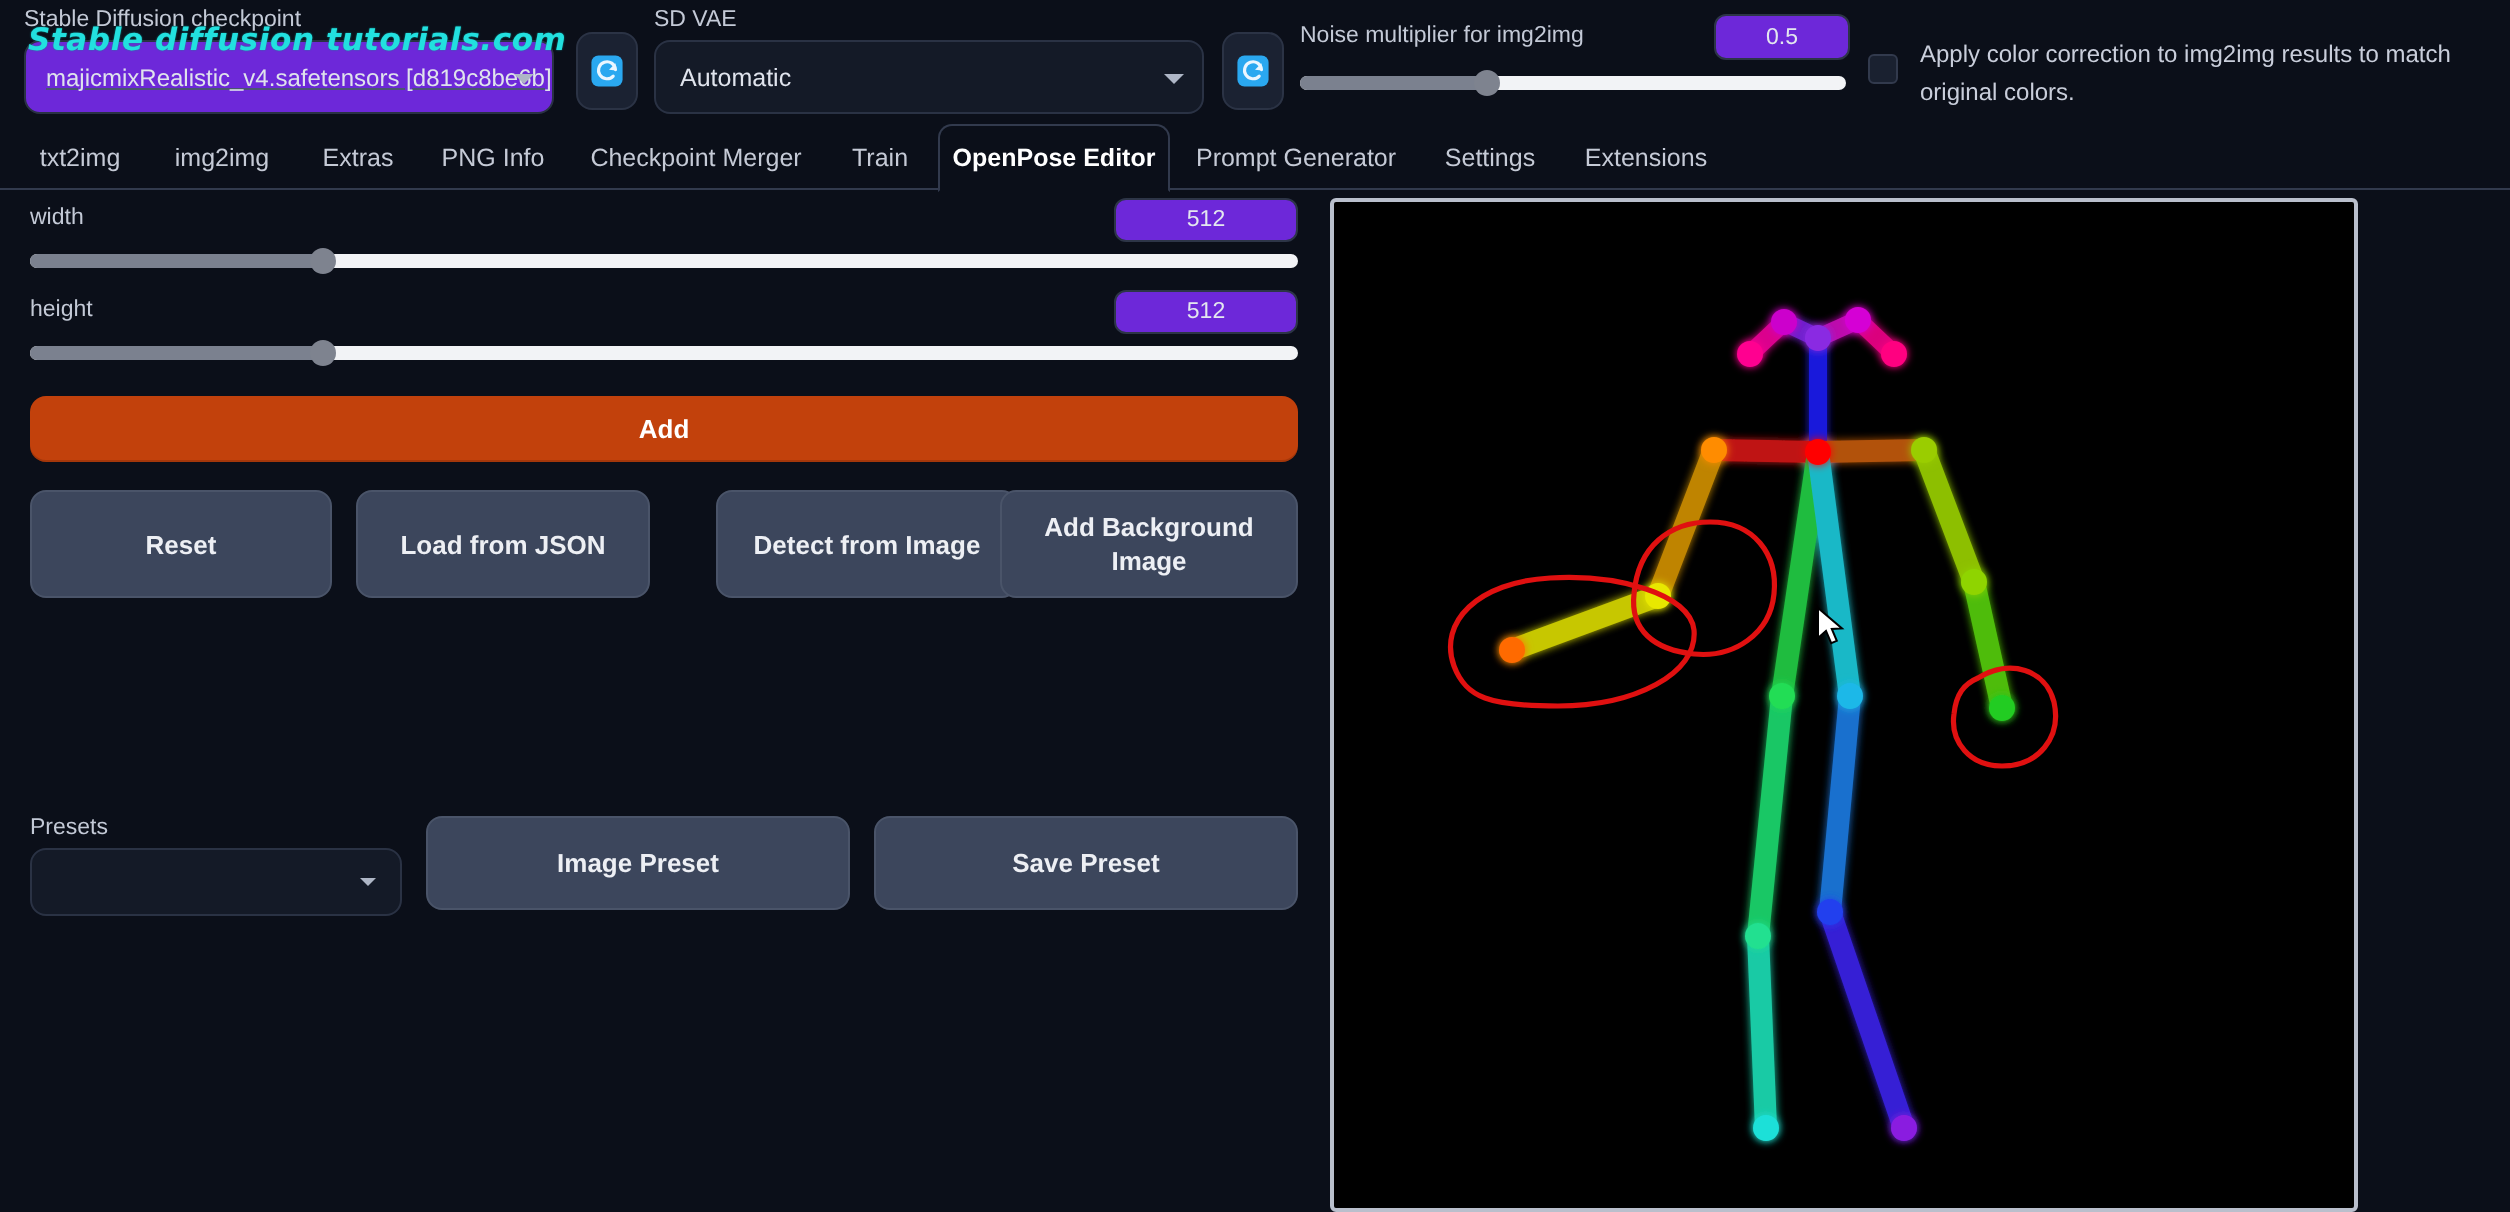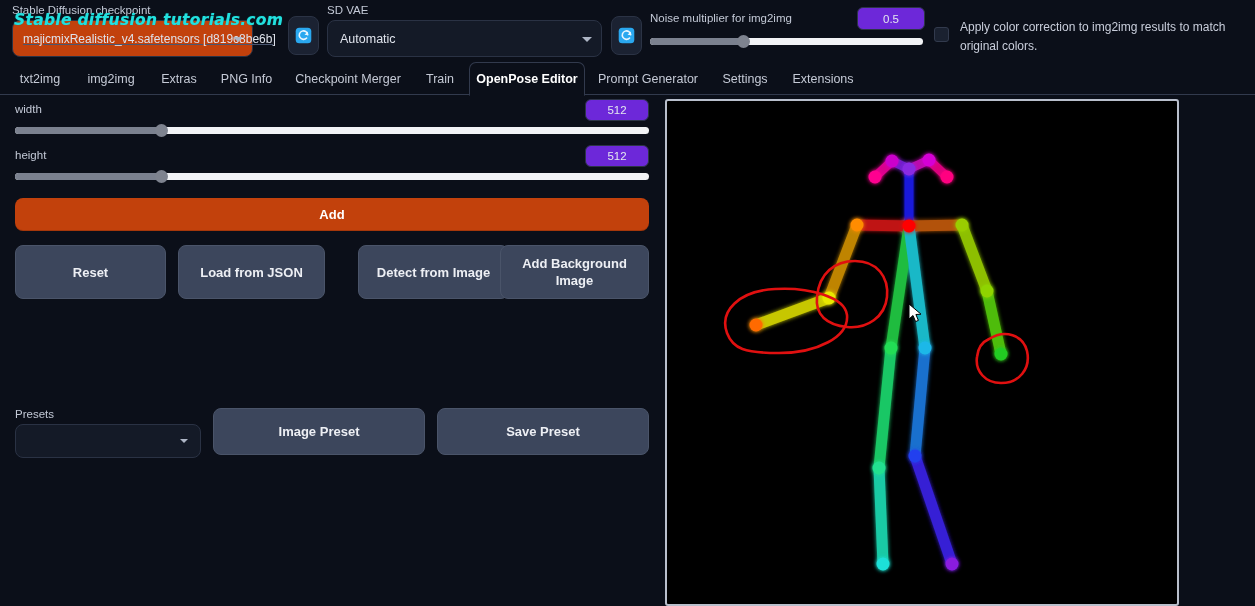--- a/index.html
+++ b/index.html
@@ -15,22 +15,22 @@
   #topbar {
     position: absolute; left: 0; top: 0; width: 1255px; height: 62px;
     background: #0b0f19;
   }
   .fieldlabel {
     font-size: 11.5px; color: #c3c9d6; line-height: 13px;
     font-family: "Liberation Sans", sans-serif;
   }
   .ckpt-wrap { position: absolute; left: 12px; top: 4px; width: 265px; }
   .ckpt-box {
-    margin-top: 3px; height: 37px; width: 241px;
-    background: #c2410c; border: 1px solid #2a3244; border-radius: 8px;
+    margin-top: 3px; height: 37px; width: 265px;
+    background: #6d28d9; border: 1px solid #2a3244; border-radius: 8px;
     display: flex; align-items: center; padding: 0 10px;
     position: relative;
   }
   .ckpt-text {
     font-size: 12px; color: #dfe3ec; white-space: nowrap;
     text-decoration: underline; text-decoration-color: #4a5670;
   }
   .caret {
     position: absolute; right: 9px; top: 50%; margin-top: -2px;
     width: 0; height: 0; border-left: 5px solid transparent;
@@ -113,21 +113,21 @@
     background: #0b0f19;
     border: 1px solid #323a4d; border-bottom: 1px solid #0b0f19;
     border-radius: 7px 7px 0 0; height: 34px;
   }
 
   
   #leftpanel { position: absolute; left: 0; top: 95px; width: 660px; height: 511px; }
 
   .ctrl { position: absolute; left: 15px; width: 634px; }
   .ctrl .fieldlabel { position: absolute; left: 0; top: 0; }
-  .ctrl .numbox { right: 0; top: -4px; width: 64px; height: 22px; }
+  .ctrl .numbox { right: 0; top: -4px; width: 92px; height: 22px; }
   .ctrl .slider { top: 24px; width: 634px; }
 
   .bigbtn {
     position: absolute; border-radius: 8px;
     display: flex; align-items: center; justify-content: center;
     text-align: center; cursor: pointer; font-size: 13px;
     line-height: 17px;
   }
   #add-button {
     left: 15px; top: 103px; width: 634px; height: 33px;

